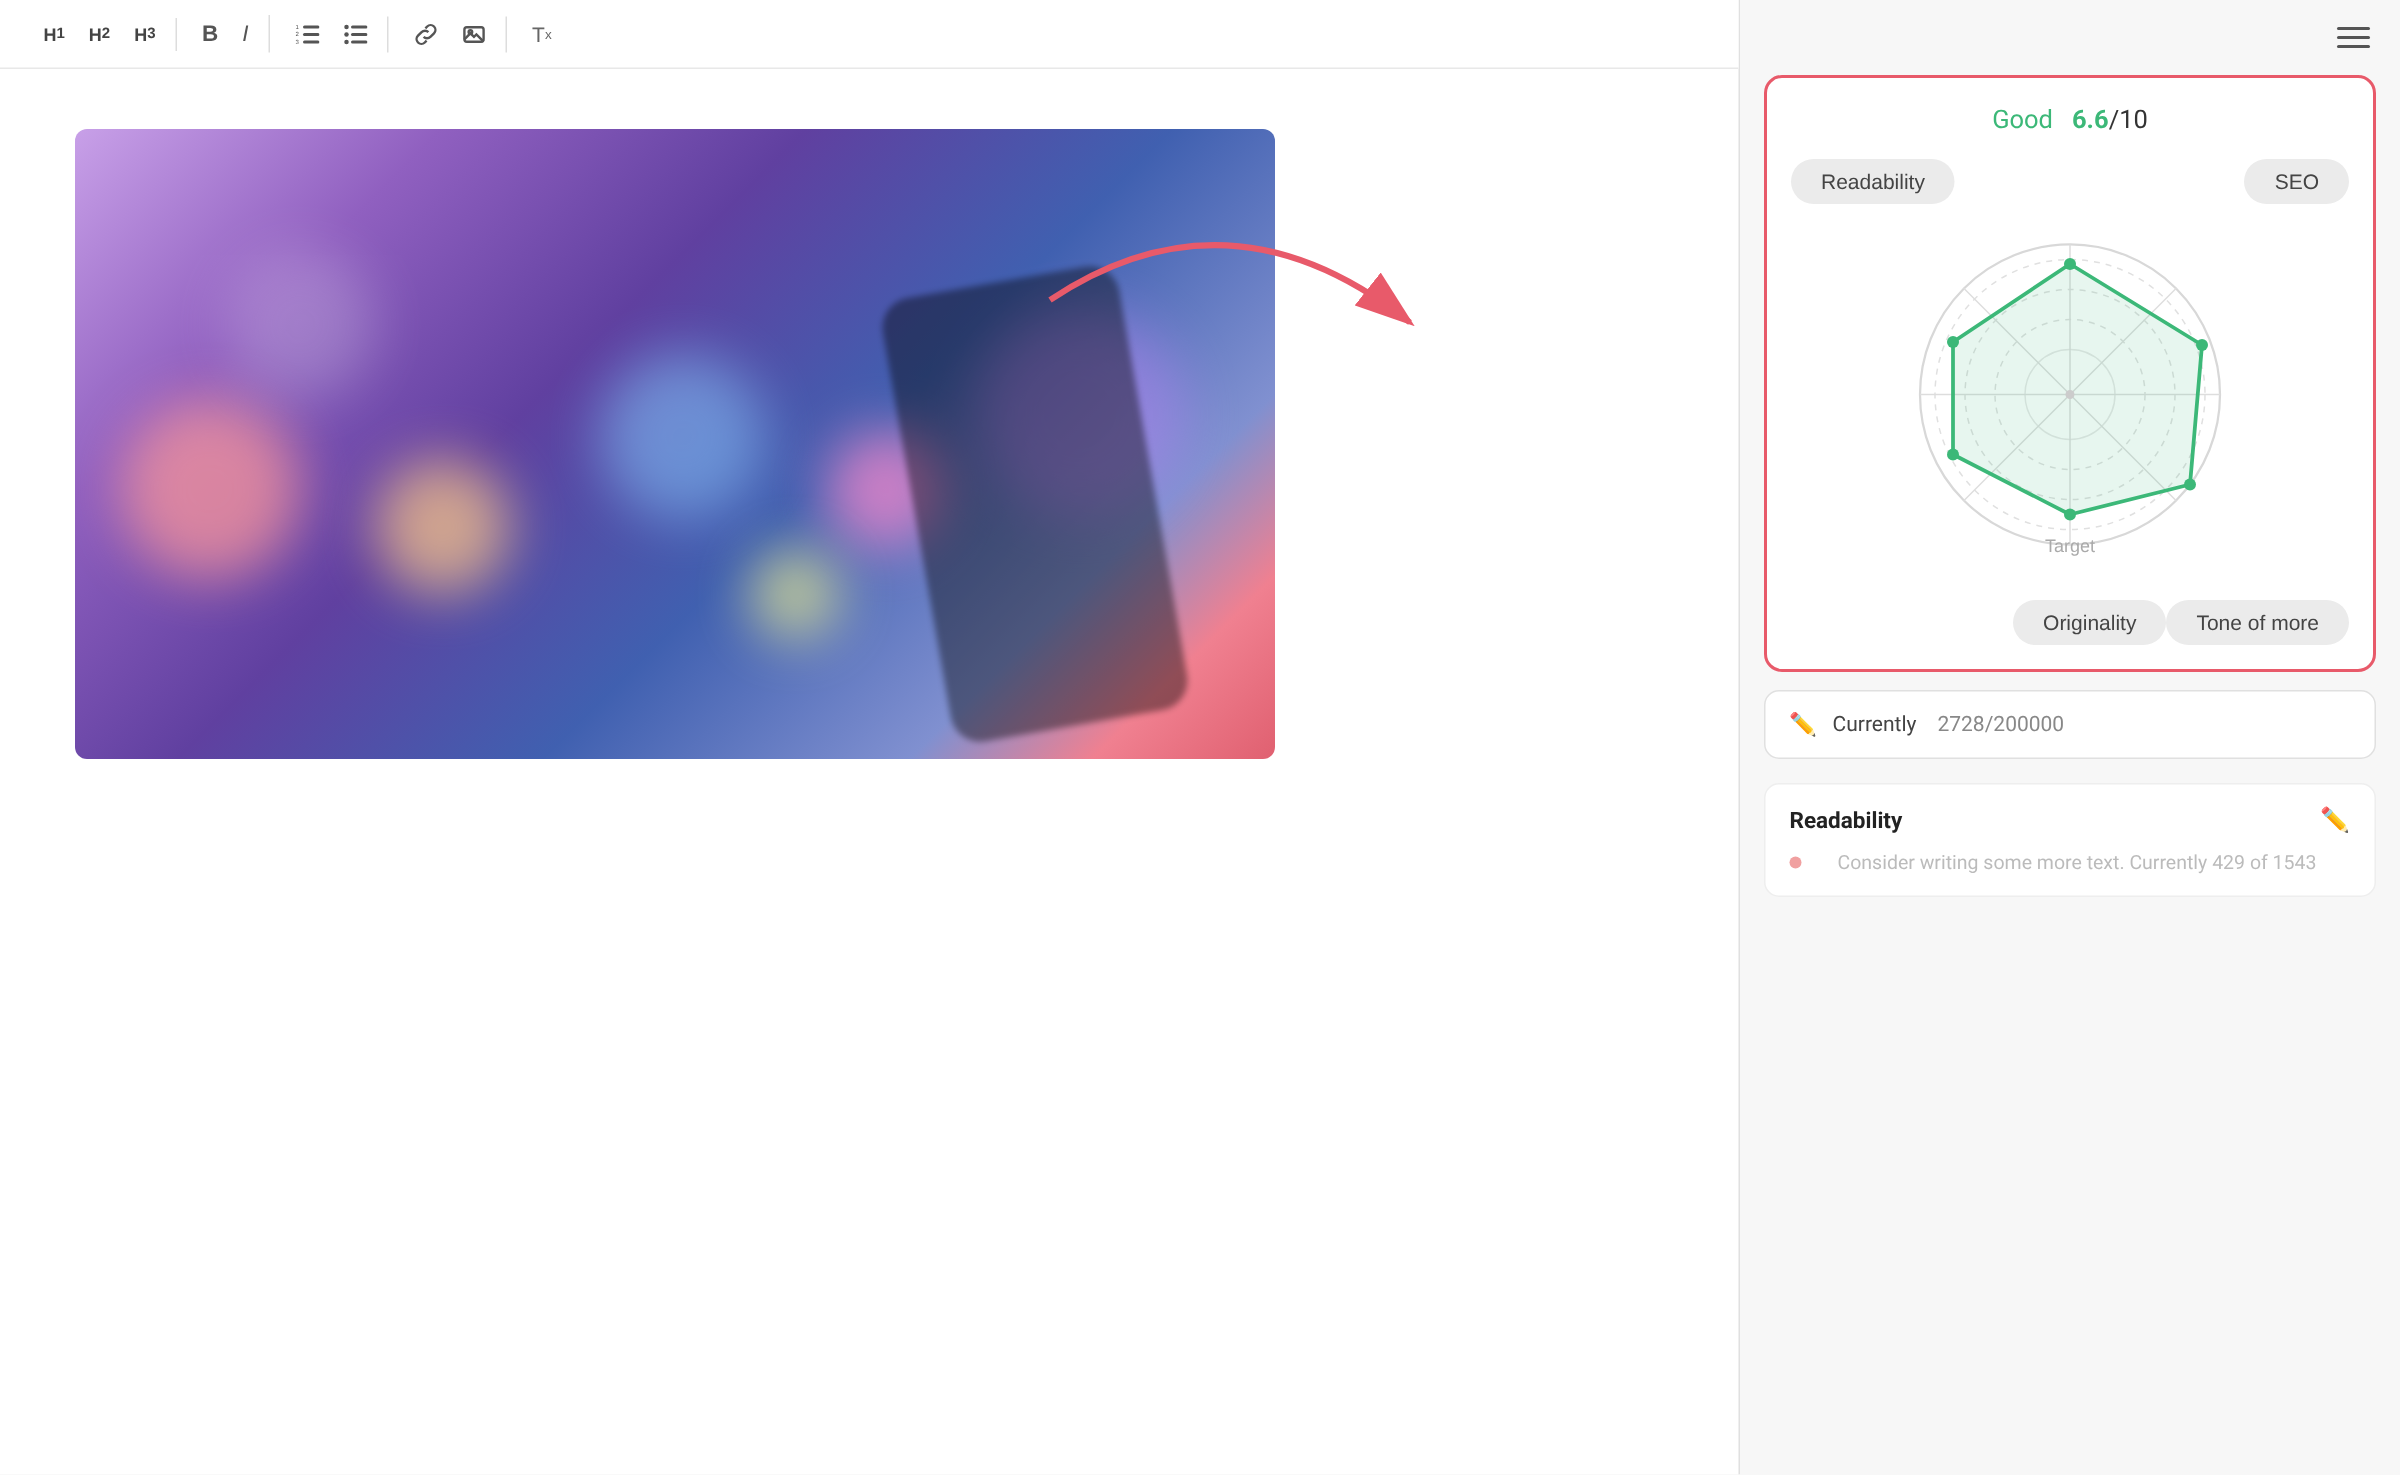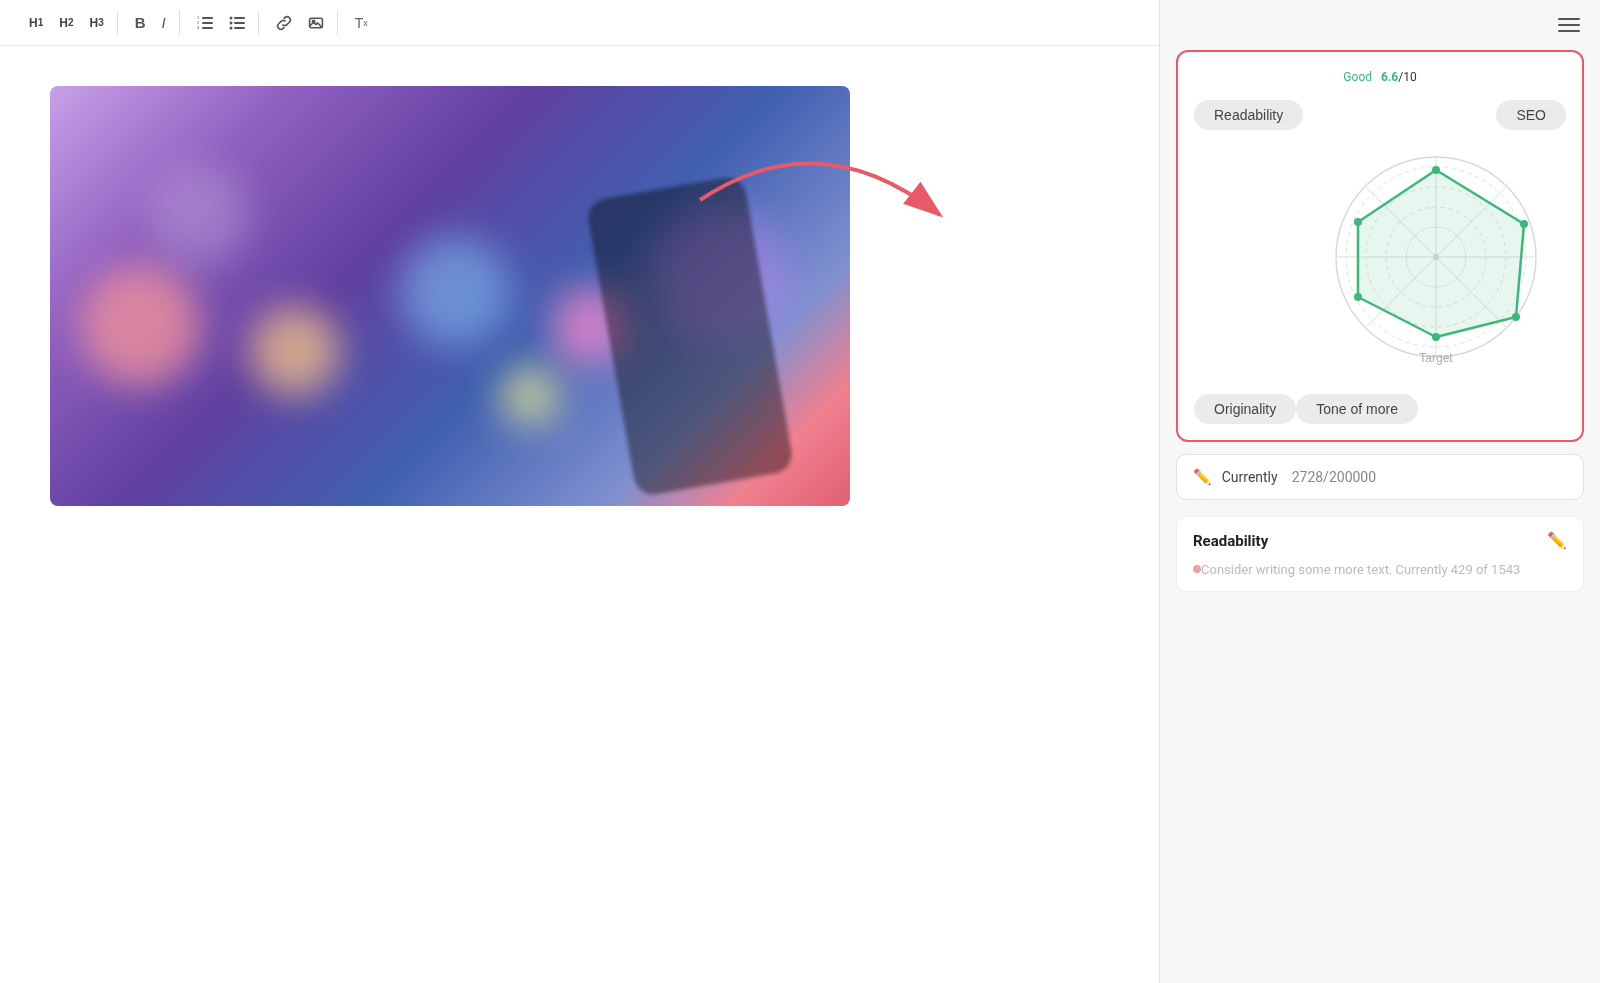--- a/index.html
+++ b/index.html
@@ -127,21 +127,21 @@
       margin: 0 16px 12px 16px;
       background: #fff;
       border: 2.5px solid #e85a6a;
       border-radius: 12px;
       padding: 18px 16px 16px;
     }
 
     .score-header {
       text-align: center;
       margin-bottom: 16px;
-      font-size: 12px;
+      font-size: 17px;
       color: #333;
     }
     .score-header .good {
       color: #3cb878;
     }
     .score-header .score-num {
       color: #3cb878;
       font-weight: 700;
     }
     .score-header .score-denom {
@@ -163,32 +163,32 @@
       color: #444;
       font-weight: 500;
       cursor: pointer;
       border: none;
     }
 
     
     .radar-container {
       display: flex;
       flex-direction: column;
-      align-items: flex-end;
+      align-items: center;
       margin: 4px 0 12px;
     }
 
     .radar-svg {
       width: 260px;
       height: 240px;
     }
 
     .bottom-tabs-row {
       display: flex;
-      justify-content: flex-start;
+      justify-content: flex-end;
       margin-top: 4px;
     }
 
     
     .rephraser-bar {
       margin: 0 16px 16px 16px;
       background: #fff;
       border: 1px solid #e0e0e0;
       border-radius: 10px;
       padding: 13px 16px;
@@ -229,21 +229,21 @@
 
     .edit-icon {
       color: #bbb;
       font-size: 16px;
       cursor: pointer;
     }
 
     .readability-hint {
       display: flex;
       align-items: flex-start;
-      gap: 0;
+      gap: 24px;
       font-size: 13px;
       color: #bbb;
     }
 
     .hint-dot {
       width: 8px;
       height: 8px;
       border-radius: 50%;
       background: #f0a0a0;
       margin-top: 3px;

